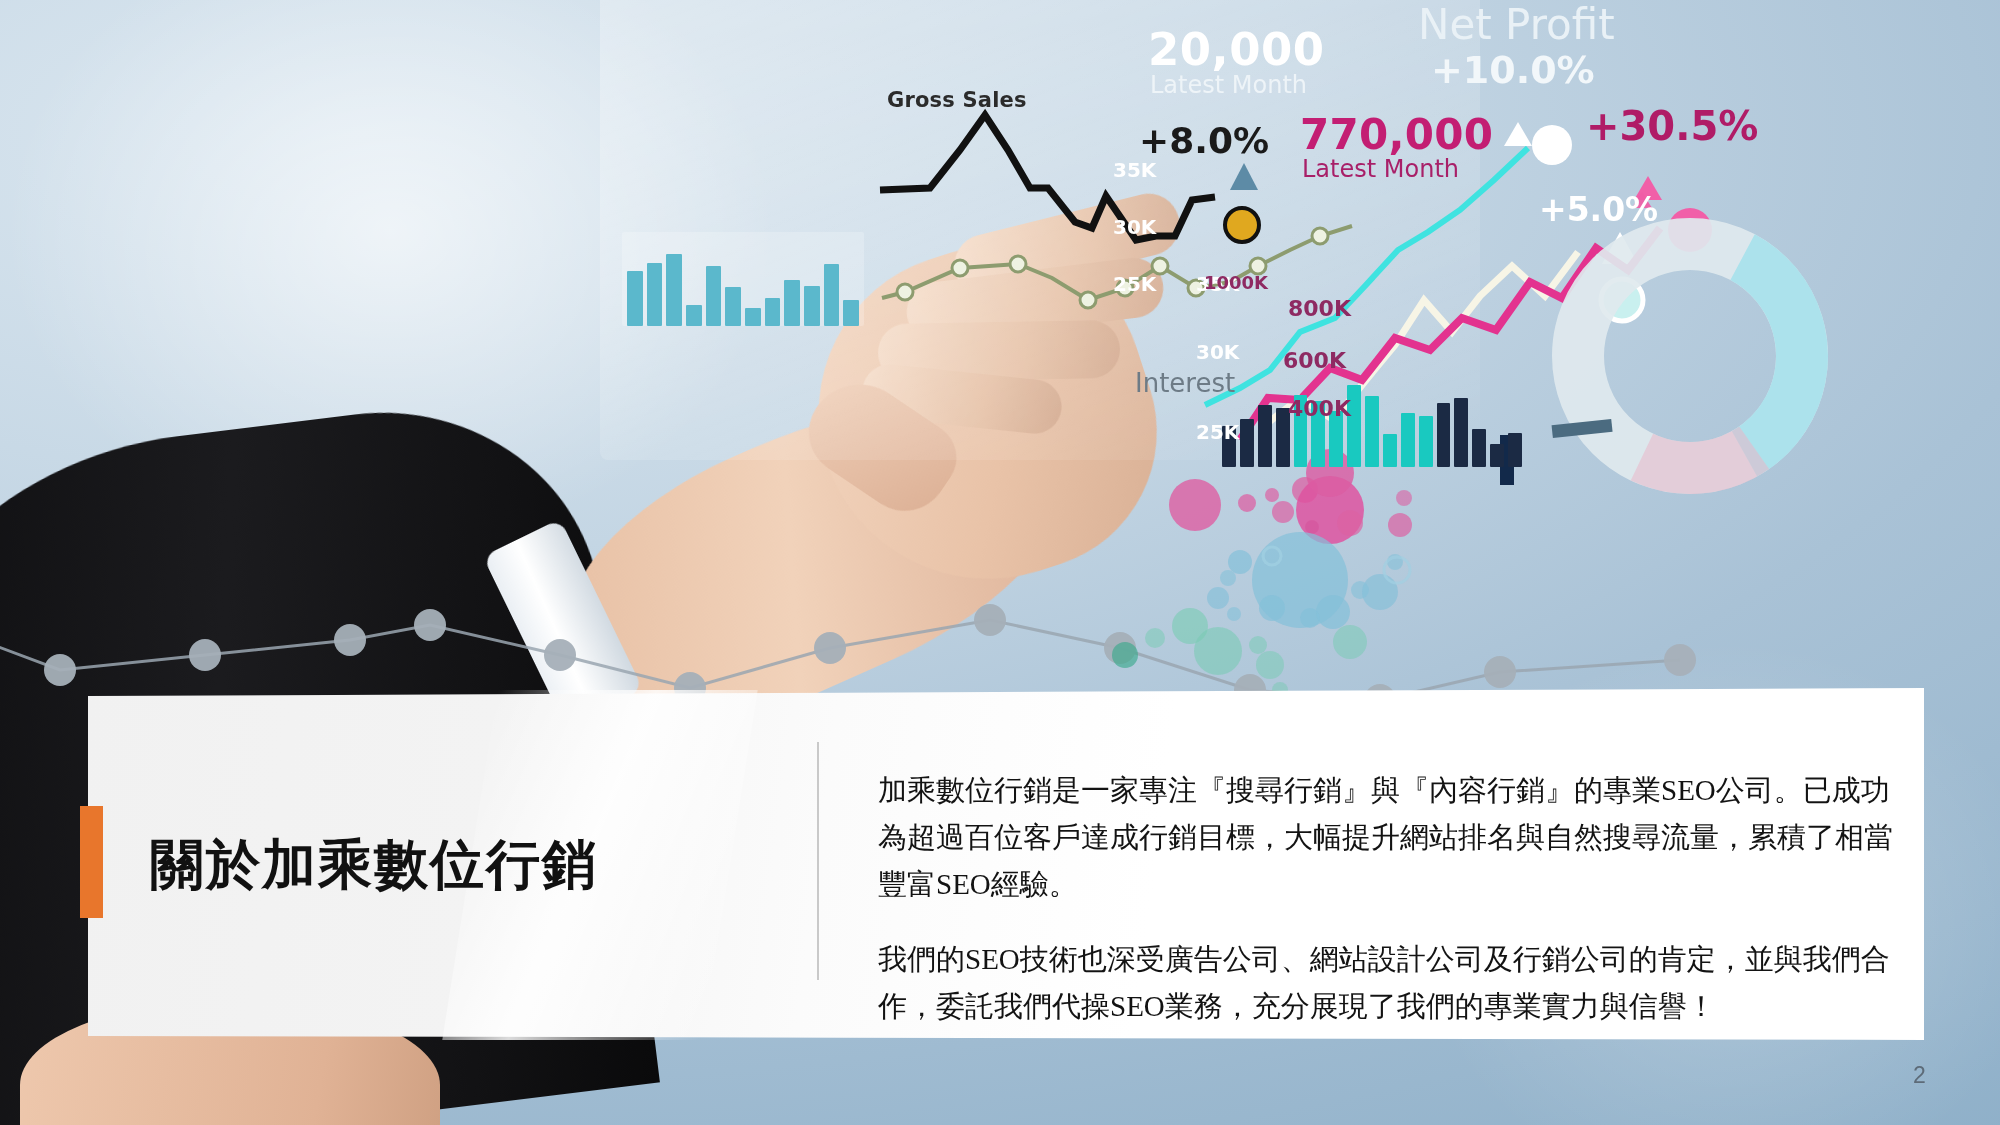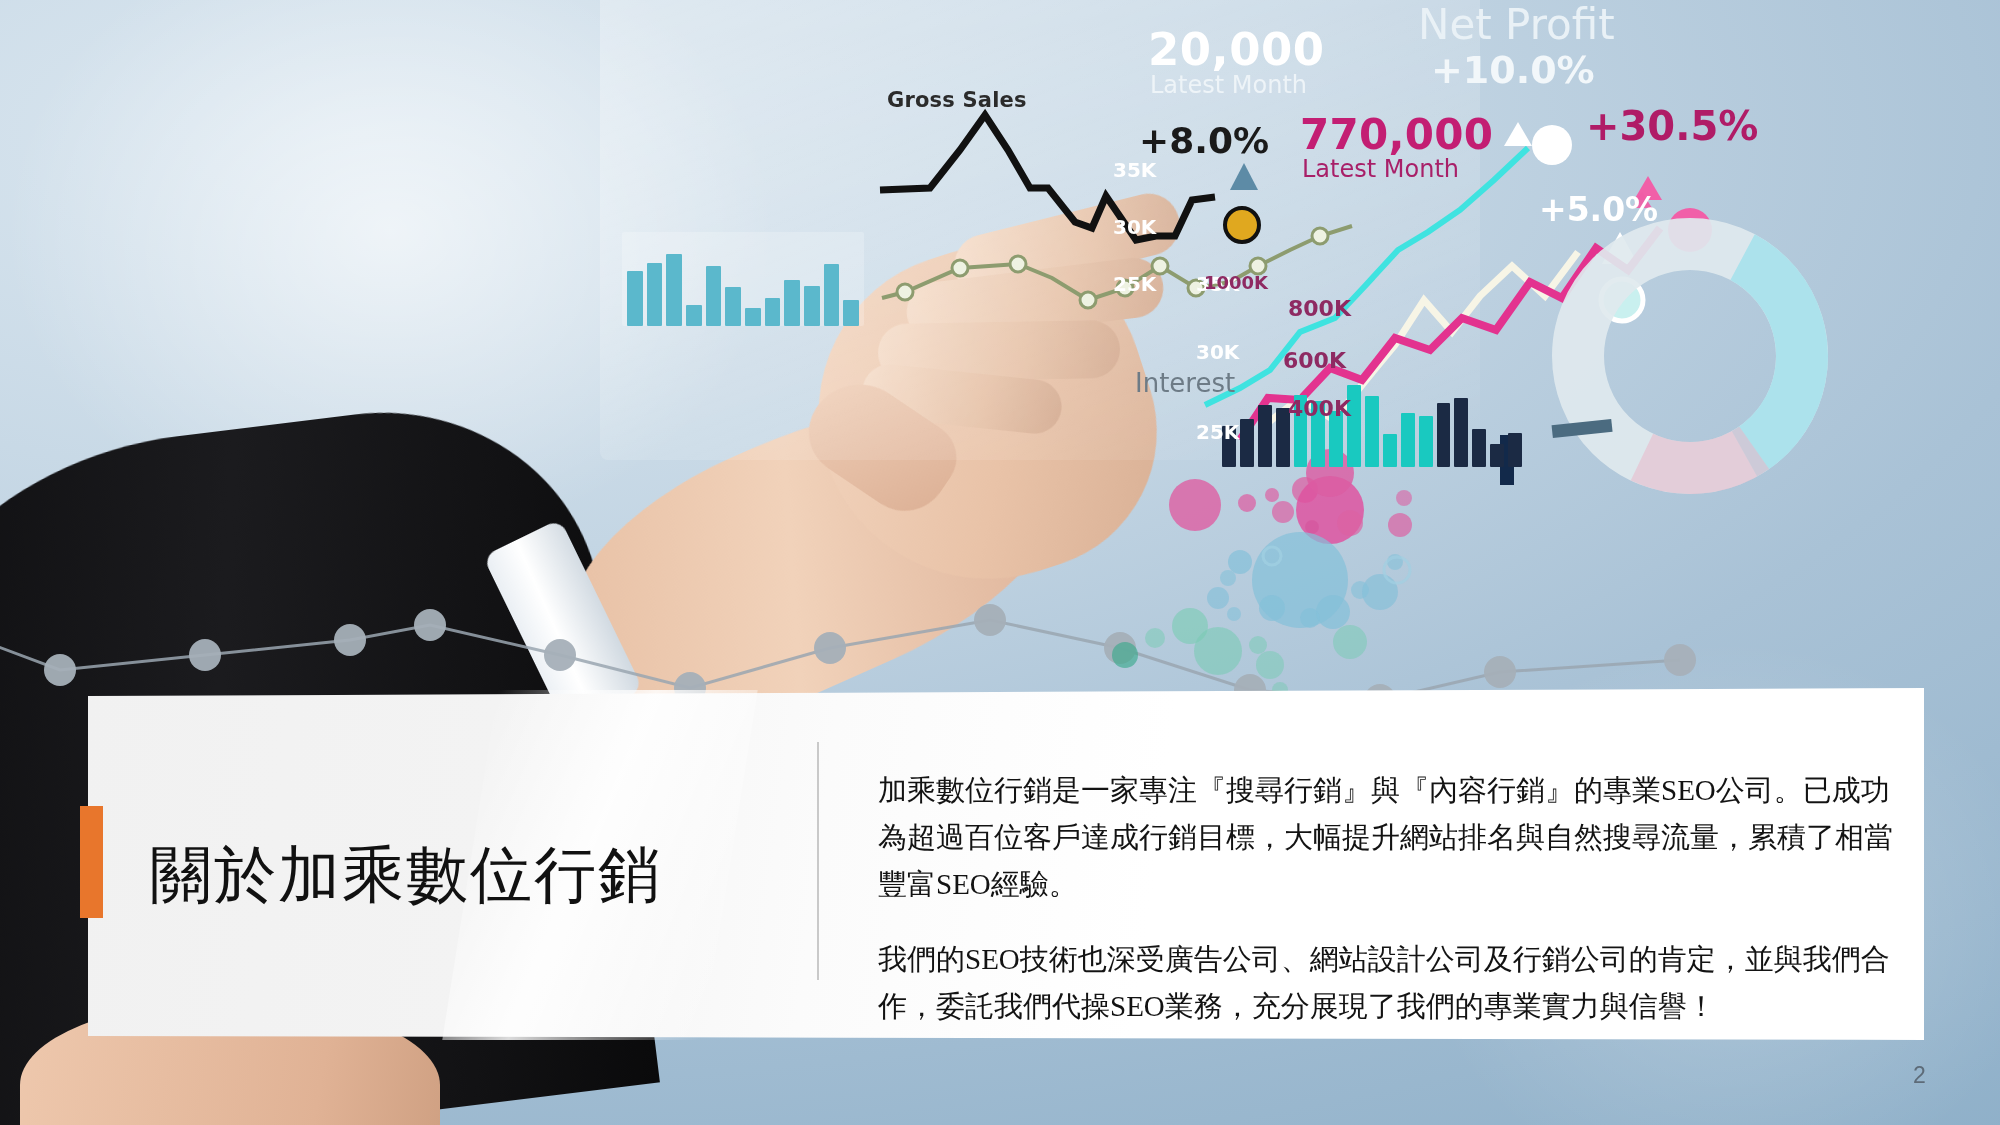--- a/index.html
+++ b/index.html
@@ -130,21 +130,21 @@
   }
   .accent{
     position:absolute;left:80px;top:806px;width:23px;height:112px;background:#e8762c;
   }
   .divider{
     position:absolute;left:817px;top:742px;width:2px;height:238px;background:#c9c9c9;
   }
   .title{
     position:absolute;left:150px;top:798px;width:640px;
     font-family:"Liberation Serif","DejaVu Serif",serif;
-    font-size:62px;line-height:1.15;color:#111111;font-weight:400;letter-spacing:2px;
+    font-size:54px;line-height:1.15;color:#111111;font-weight:700;letter-spacing:2px;
   }
   .body{
     position:absolute;left:878px;top:722px;width:1030px;
     font-family:"Liberation Serif","DejaVu Serif",serif;
     font-size:29px;line-height:1.62;color:#131313;margin-top:45px;
   }
   .body p{margin:0 0 28px 0;}
   .body p:last-child{margin-bottom:0;}
 
   .pagenum{

